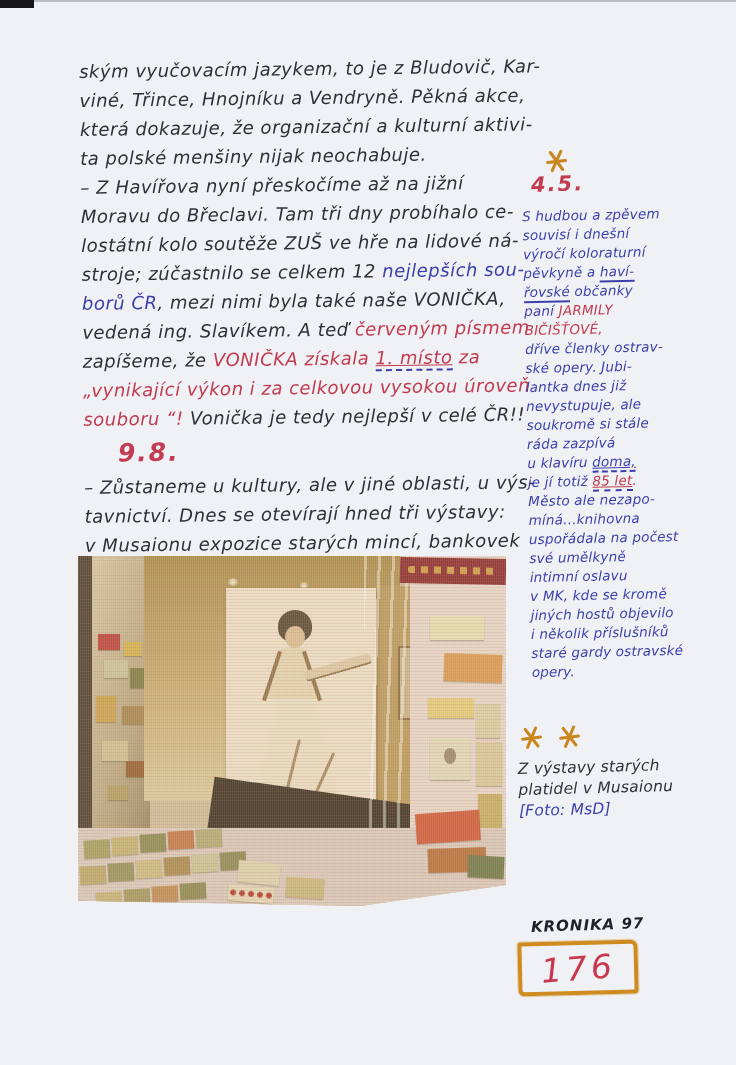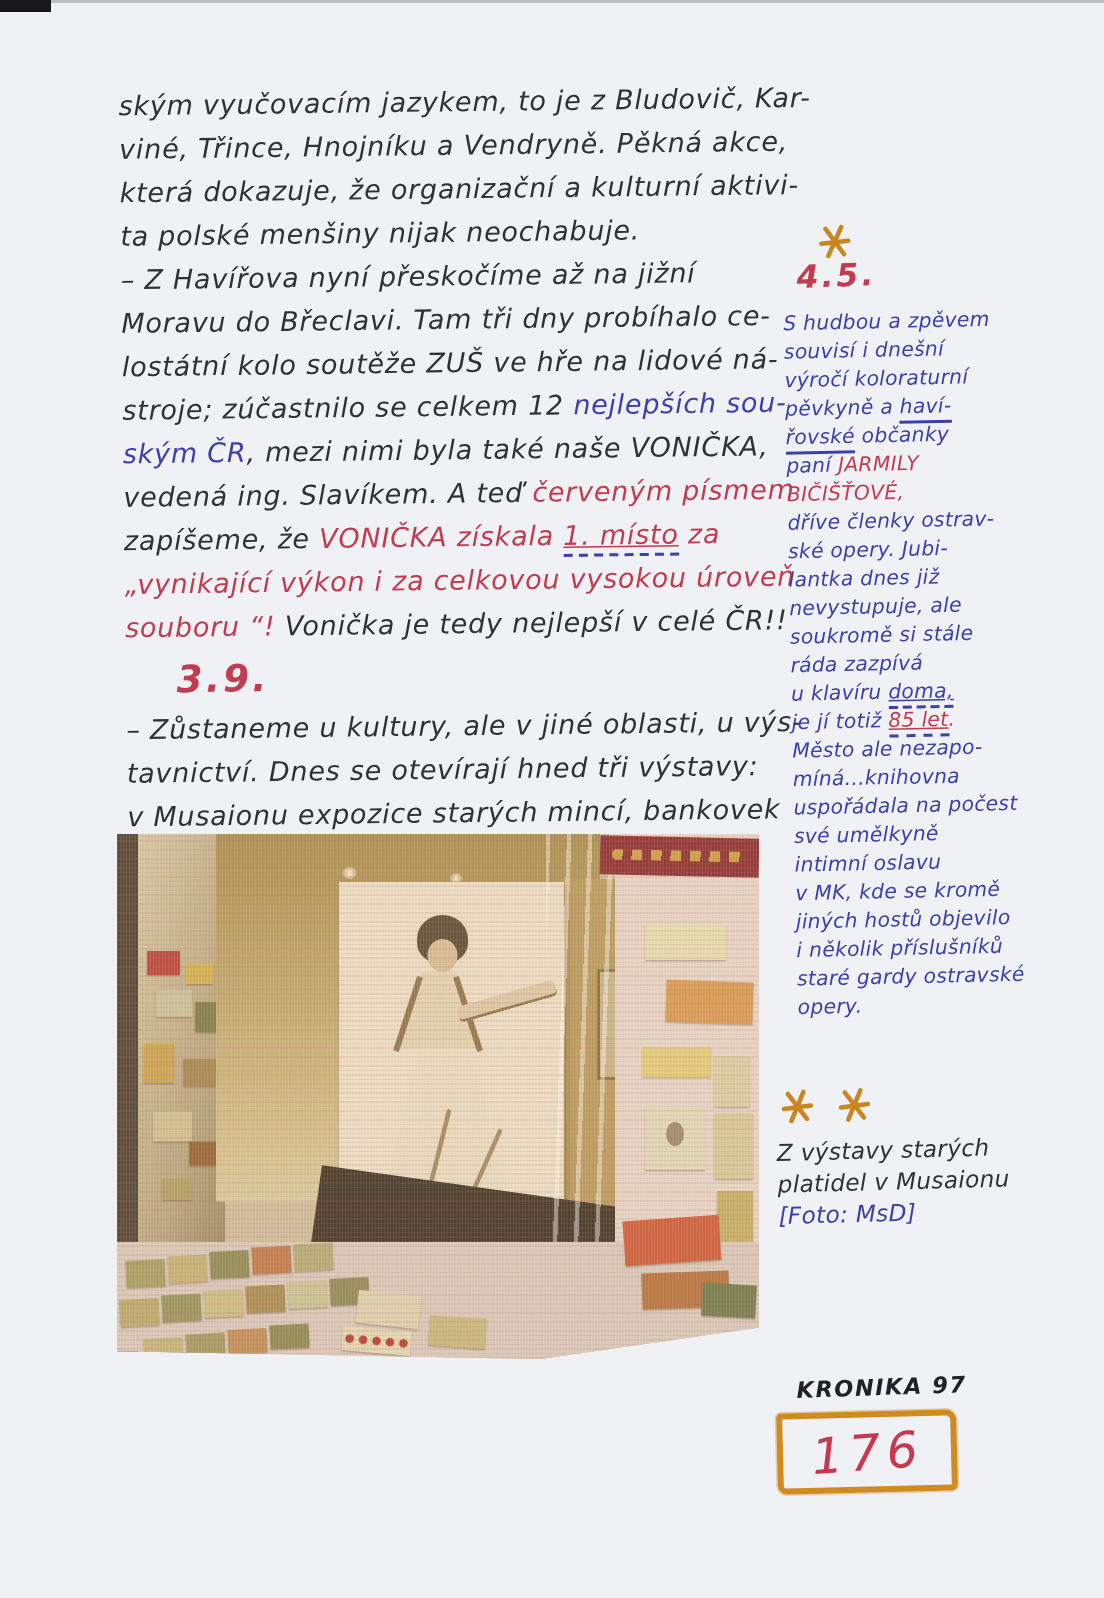--- a/index.html
+++ b/index.html
@@ -141,26 +141,26 @@
 
   <div class="main-text hand">
       <div class="line"><span class="seg c-k">ským vyučovacím jazykem, to je z Bludovič, Kar-</span></div>
       <div class="line"><span class="seg c-k">viné, Třince, Hnojníku a Vendryně. Pěkná akce,</span></div>
       <div class="line"><span class="seg c-k">která dokazuje, že organizační a kulturní aktivi-</span></div>
       <div class="line"><span class="seg c-k">ta polské menšiny nijak neochabuje.</span></div>
       <div class="line"><span class="seg c-k">– Z Havířova nyní přeskočíme až na jižní</span></div>
       <div class="line"><span class="seg c-k">Moravu do Břeclavi. Tam tři dny probíhalo ce-</span></div>
       <div class="line"><span class="seg c-k">lostátní kolo soutěže ZUŠ ve hře na lidové ná-</span></div>
       <div class="line"><span class="seg c-k">stroje; zúčastnilo se celkem 12 </span><span class="seg c-b">nejlepších sou-</span></div>
-      <div class="line"><span class="seg c-b">ským ČR</span><span class="seg c-k">, mezi nimi byla také naše VONIČKA,</span></div>
+      <div class="line"><span class="seg c-b">borů ČR</span><span class="seg c-k">, mezi nimi byla také naše VONIČKA,</span></div>
       <div class="line"><span class="seg c-k">vedená ing. Slavíkem. A teď </span><span class="seg c-r">červeným písmem</span></div>
       <div class="line"><span class="seg c-k">zapíšeme, že </span><span class="seg c-r">VONIČKA získala </span><span class="seg c-r u-dashed">1. místo</span><span class="seg c-r"> za</span></div>
       <div class="line"><span class="seg c-r">„vynikající výkon i za celkovou vysokou úroveň</span></div>
       <div class="line"><span class="seg c-r">souboru “! </span><span class="seg c-k">Vonička je tedy nejlepší v celé ČR!!</span></div>
-      <div class="line date"><span class="seg c-r">3.9.</span></div>
+      <div class="line date"><span class="seg c-r">9.8.</span></div>
       <div class="line"><span class="seg c-k">– Zůstaneme u kultury, ale v jiné oblasti, u výs-</span></div>
       <div class="line"><span class="seg c-k">tavnictví. Dnes se otevírají hned tři výstavy:</span></div>
       <div class="line"><span class="seg c-k">v Musaionu expozice starých mincí, bankovek</span></div>
     </div>
 
   <span class="margin-marker">
     <span class="star"><i></i><i></i><i></i></span>
   </span>
   <div class="margin-date hand">4.5.</div>
   <div class="margin-note hand">

